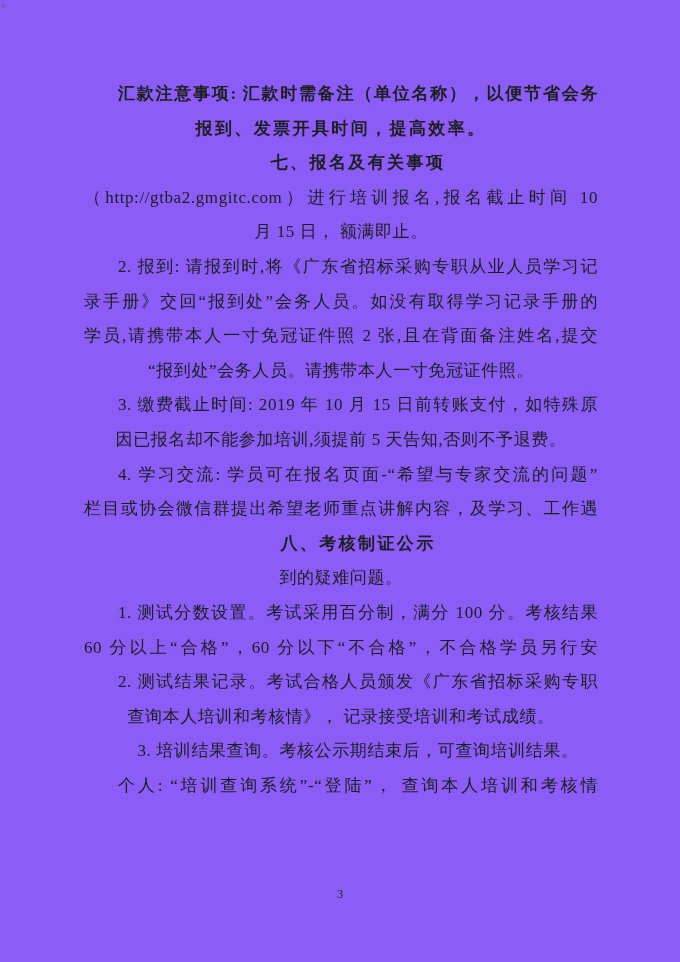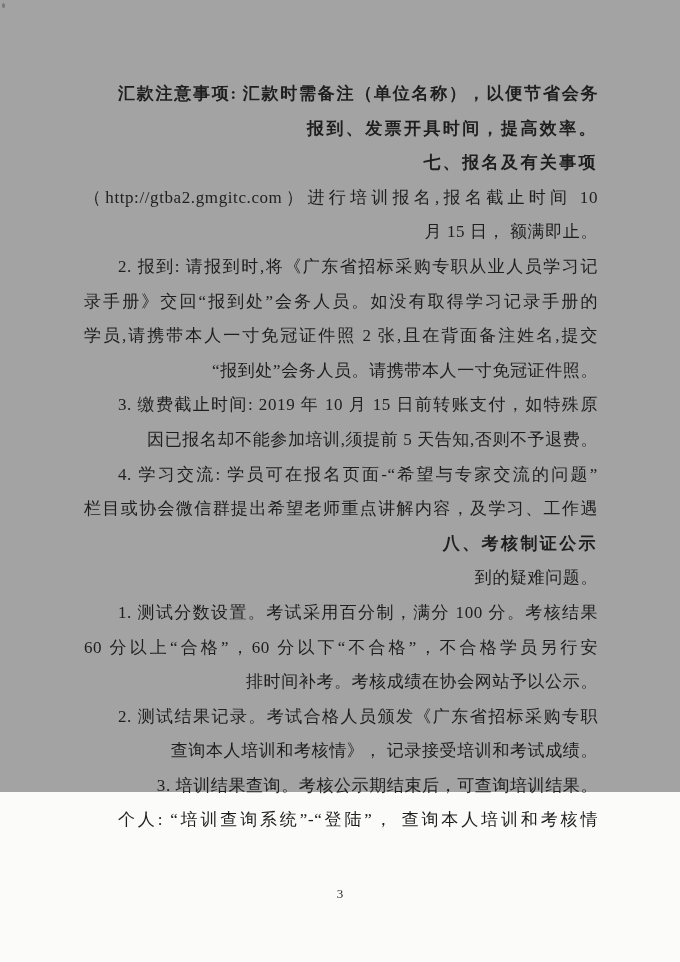--- a/index.html
+++ b/index.html
@@ -9,22 +9,22 @@
     width: 680px; height: 962px;
     background: #fbfbf9;
     color: #1e1e1e;
     font-family: "Liberation Serif", "DejaVu Serif", serif;
     position: relative;
     overflow: hidden;
   }
   .sheet {
     position: absolute;
     left: 0; top: 0;
-    width: 680px; height: 792px;
-    background: #a3a3a3;
+    width: 680px; height: 962px;
+    background: #8b5cf6;
   }
   .scan-speck {
     position: absolute;
     left: 2px; top: 3px;
     width: 3px; height: 5px;
     background: #6a6a6a;
     border-radius: 50%;
     opacity: .75;
   }
   .doc-column {
@@ -32,21 +32,21 @@
     left: 84px; top: 77px;
     width: 514px;
   }
   .line {
     font-size: 17px;
     line-height: 34.6px;
     height: 34.6px;
     letter-spacing: 0.6px;
     white-space: nowrap;
     overflow: hidden;
-    text-align: right;
+    text-align: center;
   }
   .line.fill {
     white-space: normal;
     text-align: justify;
     text-align-last: justify;
     text-justify: inter-character;
   }
   .line.indent {
     text-indent: 2em;
   }
@@ -82,20 +82,19 @@
       <div class="line fill">学员,请携带本人一寸免冠证件照 2 张,且在背面备注姓名,提交</div>
       <div class="line">“报到处”会务人员。请携带本人一寸免冠证件照。</div>
       <div class="line indent fill">3. 缴费截止时间: 2019 年 10 月 15 日前转账支付，如特殊原</div>
       <div class="line">因已报名却不能参加培训,须提前 5 天告知,否则不予退费。</div>
       <div class="line indent fill">4. 学习交流: 学员可在报名页面-“希望与专家交流的问题”</div>
       <div class="line fill">栏目或协会微信群提出希望老师重点讲解内容，及学习、工作遇</div>
       <div class="line bold indent">八、考核制证公示</div>
       <div class="line">到的疑难问题。</div>
       <div class="line indent fill">1. 测试分数设置。考试采用百分制，满分 100 分。考核结果</div>
       <div class="line fill">60 分以上“合格”，60 分以下“不合格”，不合格学员另行安</div>
-      <div class="line">排时间补考。考核成绩在协会网站予以公示。</div>
       <div class="line indent fill">2. 测试结果记录。考试合格人员颁发《广东省招标采购专职</div>
       <div class="line">查询本人培训和考核情》， 记录接受培训和考试成绩。</div>
       <div class="line indent">3. 培训结果查询。考核公示期结束后，可查询培训结果。</div>
       <div class="line indent fill">个人: “培训查询系统”-“登陆”， 查询本人培训和考核情</div>
     </div>
   <div class="page-number">3</div>
 </div>
 
 </body></html>

